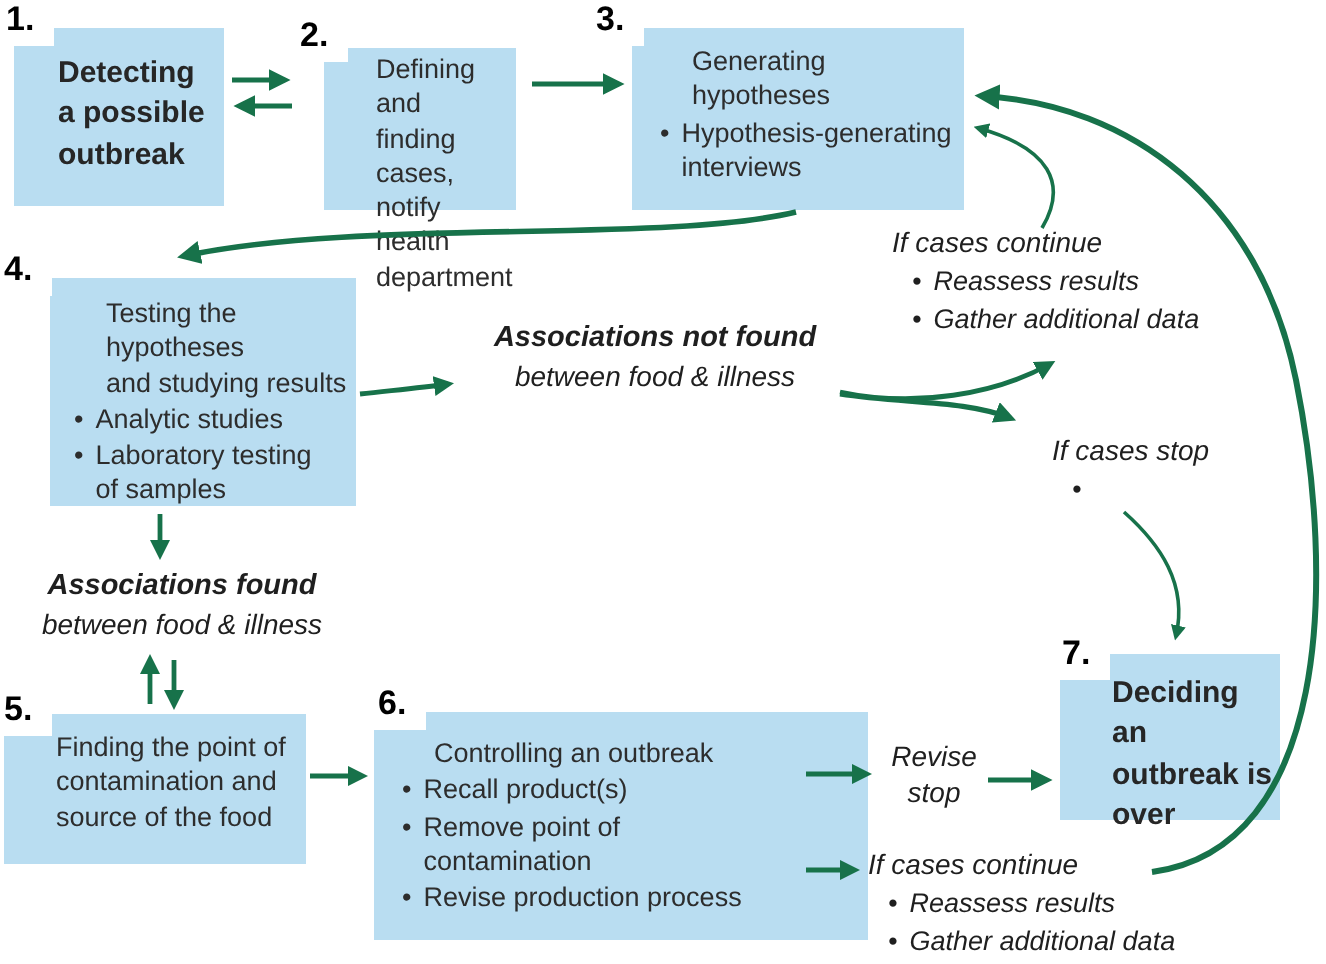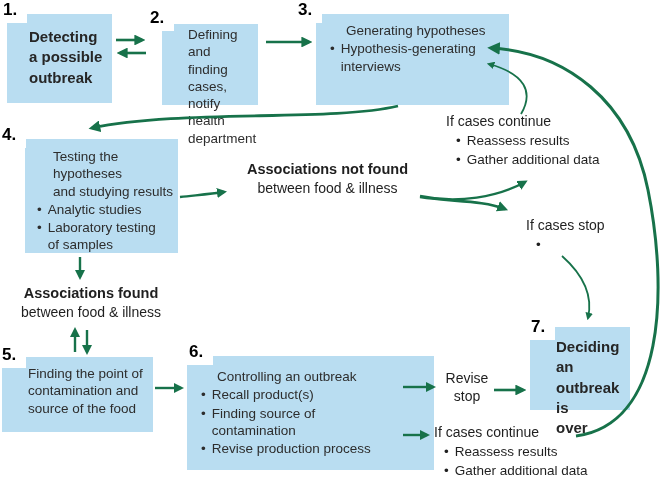--- a/index.html
+++ b/index.html
@@ -12,21 +12,21 @@
   }
   .box-text{white-space:pre-line;font-size:13.5px;line-height:1.28;margin-left:16px;}
   .box-text.big{font-weight:bold;font-size:15px;line-height:1.35;color:#262626;}
   .bullet{display:flex;gap:6px;font-size:13.5px;line-height:1.28;margin-top:1px;}
   .bullet .bt{white-space:pre-line;}
   .num{
     position:absolute;z-index:3;background:#ffffff;color:#000;
     font-weight:bold;font-size:17px;line-height:1.1;padding:0 10px 3px 2px;
   }
   svg.arrows{position:absolute;left:0;top:0;z-index:2;pointer-events:none;}
-  .ann{position:absolute;z-index:2;color:#1f1f1f;}
+  .ann{position:absolute;z-index:2;font-style:italic;color:#1f1f1f;}
   .ann .ttl{font-size:14px;line-height:1.3;white-space:pre-line;}
   .ann .ttl.b{font-weight:bold;font-size:14.5px;}
   .ann .sub{font-size:14px;line-height:1.3;}
   .ann.center{text-align:center;}
   .ann .bullet{font-size:13.5px;padding-left:10px;margin-top:2px;}
 </style>
 </head>
 <body>
 
 <div id="stage">
@@ -66,21 +66,21 @@
   <div class="num" style="left:1px;top:1px">1.</div>
 
   <div class="box" style="left:162px;top:24px;width:96px;height:81px;padding:2px 2px 0 10px">
     <div class="box-text">Defining and
 finding cases,
 notify health
 department</div>
   </div>
   <div class="num" style="left:148px;top:9px">2.</div>
 
-  <div class="box" style="left:316px;top:14px;width:193px;height:91px;padding:8px 2px 0 14px">
+  <div class="box" style="left:316px;top:14px;width:166px;height:91px;padding:8px 2px 0 14px">
     <div class="box-text">Generating hypotheses</div>
     <div class="bullet">
       <span class="dot">•</span>
       <span class="bt">Hypothesis-generating
 interviews</span>
     </div>
   </div>
   <div class="num" style="left:296px;top:1px">3.</div>
 
   <div class="box" style="left:25px;top:139px;width:153px;height:114px;padding:9px 2px 0 12px">
@@ -106,31 +106,31 @@
   <div class="num" style="left:0px;top:346px">5.</div>
 
   <div class="box" style="left:187px;top:356px;width:247px;height:114px;padding:12px 14px 0 14px">
     <div class="box-text">Controlling an outbreak</div>
     <div class="bullet">
       <span class="dot">•</span>
       <span class="bt">Recall product(s)</span>
     </div>
     <div class="bullet">
       <span class="dot">•</span>
-      <span class="bt">Finding source of
+      <span class="bt">Remove point of
 contamination</span>
     </div>
     <div class="bullet">
       <span class="dot">•</span>
       <span class="bt">Revise production process</span>
     </div>
   </div>
   <div class="num" style="left:187px;top:343px">6.</div>
 
-  <div class="box" style="left:530px;top:327px;width:100px;height:83px;padding:10px 2px 0 10px">
+  <div class="box" style="left:530px;top:327px;width:110px;height:83px;padding:10px 2px 0 10px">
     <div class="box-text big">Deciding an
 outbreak is
 over</div>
   </div>
   <div class="num" style="left:529px;top:318px">7.</div>
 
   <div class="ann center" style="left:225px;top:160px;width:205px">
     <div class="ttl b">Associations not found</div>
     <div class="sub">between food &amp; illness</div>
   </div>

